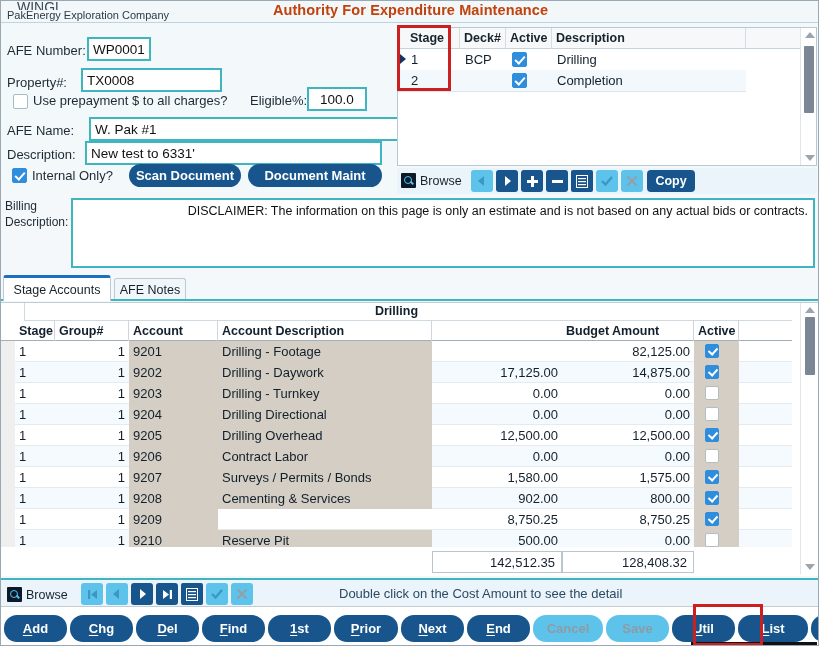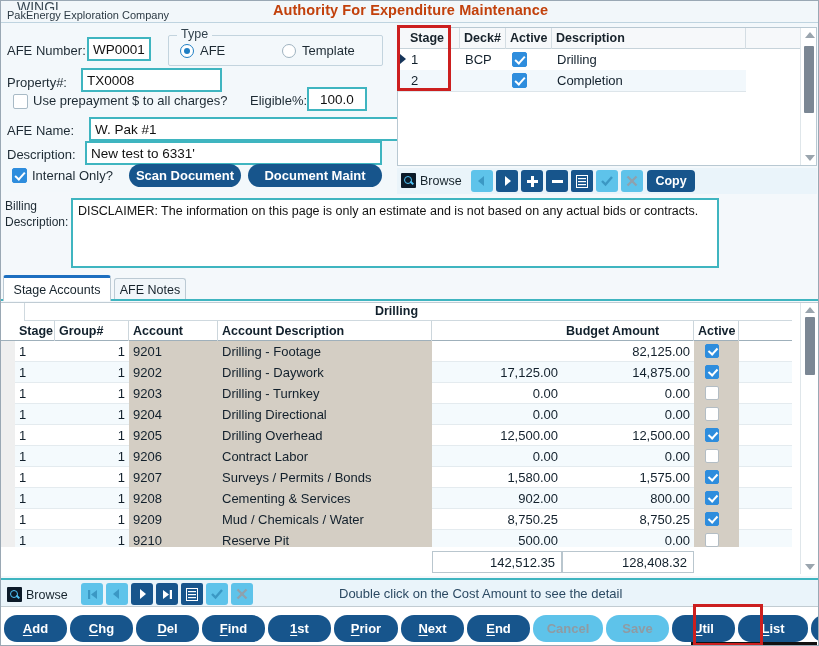--- a/index.html
+++ b/index.html
@@ -191,24 +191,24 @@
     display: flex; align-items: center; justify-content: center;
     cursor: pointer;
   }
   .ibtn.dark { background: #17558c; }
   .ibtn.lite { background: #5ec3ea; }
   .ibtn.sq { border-radius: 2px; }
   .gl { display:block; }
 
   
   .billbox {
-    position: absolute; left: 70px; top: 197px; width: 648px; height: 70px;
+    position: absolute; left: 70px; top: 197px; width: 744px; height: 70px;
     background: #ffffff; border: 2px solid #3fb5c0;
     padding: 3px 5px;
-    font-size: 12.5px; color: #111; line-height: 1.35;
+    font-size: 12.5px; color: #111; line-height: 1.35; text-align: right;
   }
 
   
   .tabstrip {
     position: absolute; left: 0; top: 272px; width: 819px; height: 28px;
   }
   .tab {
     position: absolute; top: 5px; height: 23px;
     background: #f1f6fa;
     border: 1px solid #bccad4;
@@ -355,27 +355,20 @@
   </div>
 
   <div class="toppanel">
 
     <div class="lbl" style="left:6px; top:20px;">AFE Number:</div>
     <input class="tf" style="left: 86px; top: 14px; width: 64px; height: 24px;" value="WP0001">
 
     <div class="lbl" style="left:6px; top:52px;">Property#:</div>
     <input class="tf" style="left: 80px; top: 45px; width: 141px; height: 24px;" value="TX0008">
 
-    <div class="groupbox" style="left:167px; top:12px; width:215px; height:31px;">
-      <div class="gb-title">Type</div>
-      <div class="radio on" style="left:11px; top:8px;"></div>
-      <div class="lbl" style="left:31px; top:7px;">AFE</div>
-      <div class="radio" style="left:113px; top:8px;"></div>
-      <div class="lbl" style="left:133px; top:7px;">Template</div>
-    </div>
 
     <div class="cbx" style="left:12px; top:71px;"></div>
     <div class="lbl" style="left:32px; top:70px;">Use prepayment $ to all charges?</div>
     <div class="lbl" style="left:249px; top:70px;">Eligible%:</div>
     <input class="tf num" style="left: 306px; top: 64px; width: 60px; height: 24px;" value="100.0">
 
     <div class="lbl" style="left:6px; top:100px;">AFE Name:</div>
     <input class="tf" style="left: 88px; top: 94px; width: 328px; height: 24px;" value="W. Pak #1">
 
     <div class="lbl" style="left:6px; top:124px;">Description:</div>
@@ -588,21 +581,20 @@
           <div class="cell r" style="left: 561px; width: 132px;">800.00</div>
           <div class="cell tan" style="left: 693px; width: 45px;">
             <div class="cbx-sm on" style="left: 11px;"></div>
           </div>
         </div>
         <div class="row" style="top: 168px;">
           <div class="cell sel-ind" style="left: 0px; width: 14px;"></div>
           <div class="cell " style="left: 14px; width: 40px;">1</div>
           <div class="cell r" style="left: 54px; width: 74px;">1</div>
           <div class="cell tan" style="left: 128px; width: 89px;">9209</div>
-          <div class="cell tan" style="left: 217px; width: 214px;">Mud / Chemicals / Water</div>
           <div class="cell r" style="left: 431px; width: 130px;">8,750.25</div>
           <div class="cell r" style="left: 561px; width: 132px;">8,750.25</div>
           <div class="cell tan" style="left: 693px; width: 45px;">
             <div class="cbx-sm on" style="left: 11px;"></div>
           </div>
         </div>
         <div class="row alt" style="top: 189px;">
           <div class="cell sel-ind" style="left: 0px; width: 14px;"></div>
           <div class="cell " style="left: 14px; width: 40px;">1</div>
           <div class="cell r" style="left: 54px; width: 74px;">1</div>

